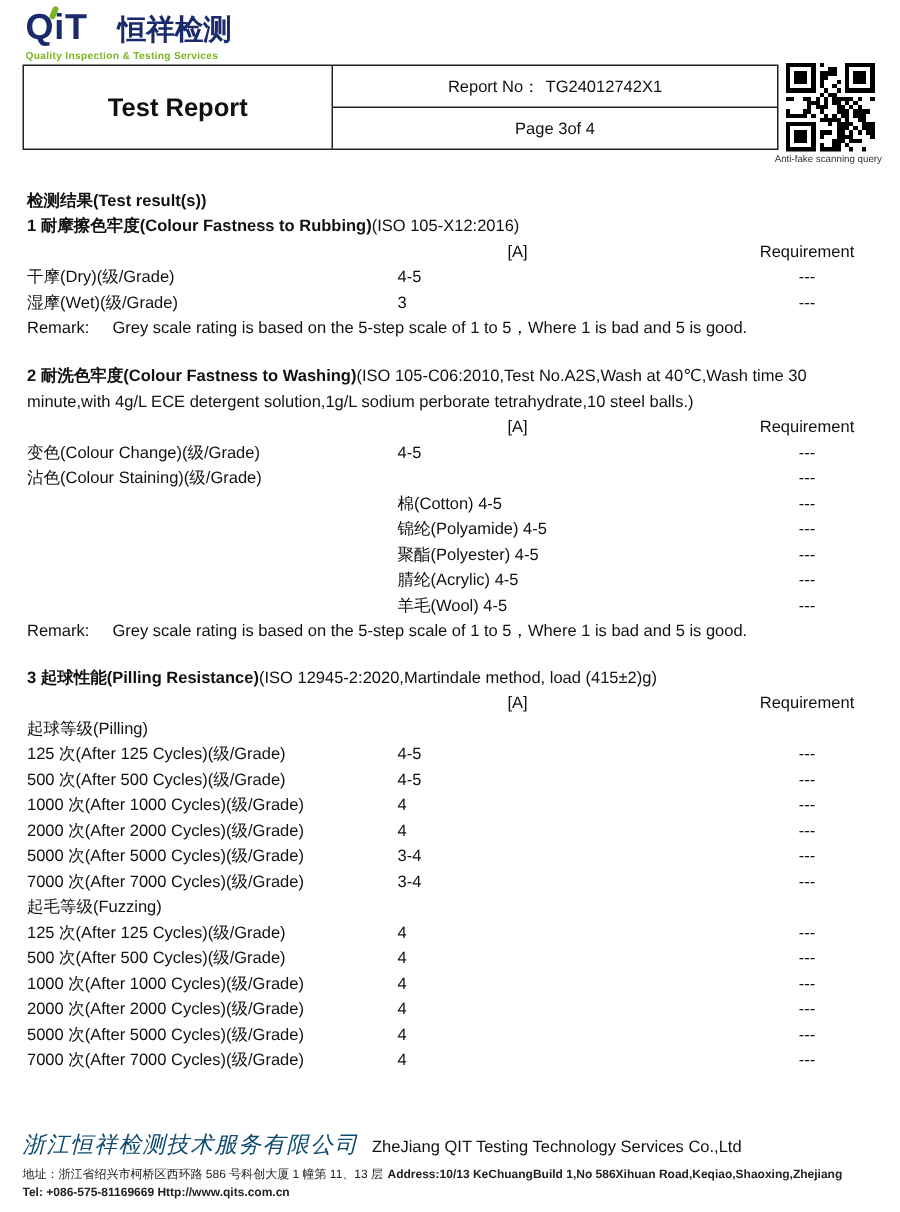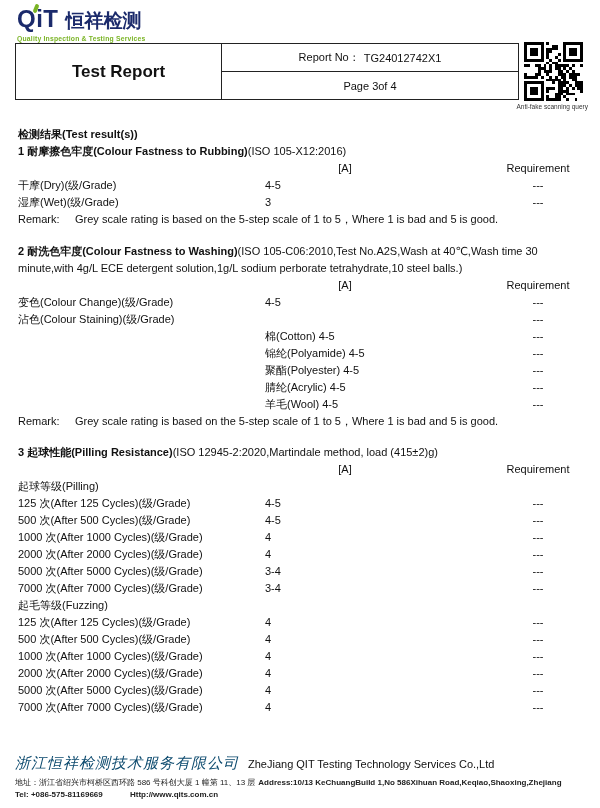--- a/index.html
+++ b/index.html
@@ -6,21 +6,21 @@
   body{
     width:600px;height:808px;background:#ffffff;position:relative;
     font-family:"Liberation Sans","DejaVu Sans",sans-serif;
     color:#111;font-size:11px;overflow:hidden;
     -webkit-font-smoothing:antialiased;
   }
   .page{position:absolute;inset:0;}
 
   
   .logo{position:absolute;left:17px;top:6px;}
-  .logo-row{display:flex;align-items:baseline;gap:7px;}
+  .logo-row{display:flex;align-items:baseline;gap:20px;}
   .logo-qit{font-size:24px;font-weight:bold;color:#1b2a6b;position:relative;line-height:26px;letter-spacing:0.5px;}
   .logo-accent{position:absolute;left:17px;top:-2px;width:4px;height:9px;background:#7ab425;transform:rotate(22deg);border-radius:2px;}
   .logo-cn{font-size:19px;font-weight:bold;color:#1b2a6b;}
   .logo-tagline{font-size:6.8px;font-weight:bold;color:#7ab425;margin-top:1px;letter-spacing:0.2px;}
 
   
   .header-table{position:absolute;left:15px;top:43px;width:504px;height:57px;border:1.6px solid #222;display:flex;box-sizing:border-box;background:#fff;}
   .ht-left{width:206px;border-right:1.6px solid #222;display:flex;align-items:center;justify-content:center;font-size:17px;font-weight:bold;box-sizing:border-box;}
   .ht-right{flex:1;display:flex;flex-direction:column;}
   .ht-row{flex:1;display:flex;align-items:center;justify-content:center;}
@@ -51,21 +51,21 @@
   .remark .rlab{width:57px;flex:0 0 57px;}
 
   
   .footer{position:absolute;left:15px;top:754px;width:572px;}
   .f-company{display:flex;align-items:baseline;gap:9px;white-space:nowrap;}
   .f-cn{font-family:"DejaVu Serif","Liberation Serif",serif;font-style:italic;font-weight:normal;font-size:15px;letter-spacing:1px;color:#0c4a6e;}
   .f-en{font-size:11px;color:#111;}
   .f-addr{font-size:8px;margin-top:4px;white-space:nowrap;color:#222;}
   .f-addr .en{font-weight:bold;margin-left:3px;text-align:center;}
   .f-tel{font-size:8px;margin-top:2px;font-weight:bold;color:#222;}
-  .f-tel .url{margin-left:25px;}
+  .f-tel .url{margin-left:0;}
 </style>
 </head>
 <body>
 
 <div class="page">
 
   <div class="logo">
     <div class="logo-row">
       <span class="logo-qit">
         <span>QiT</span>

